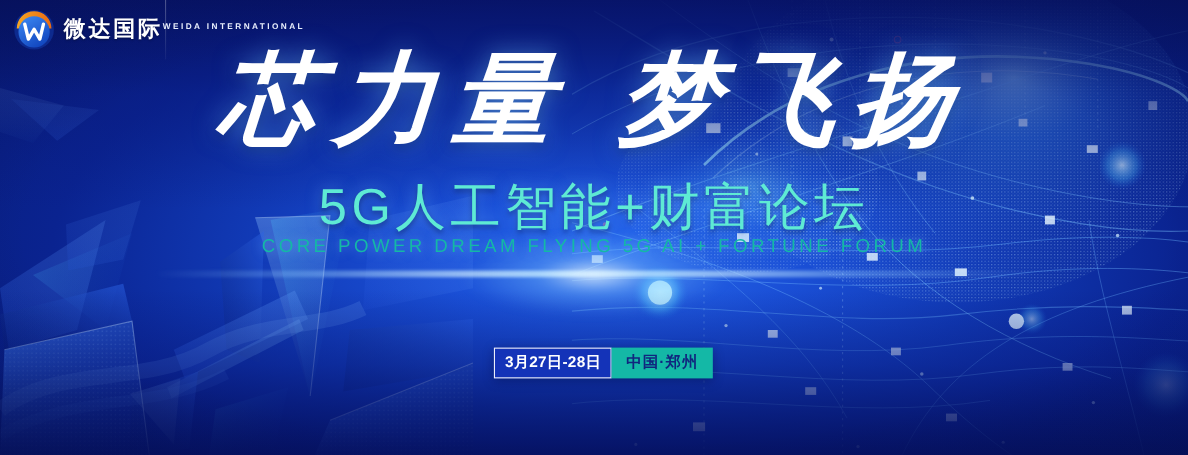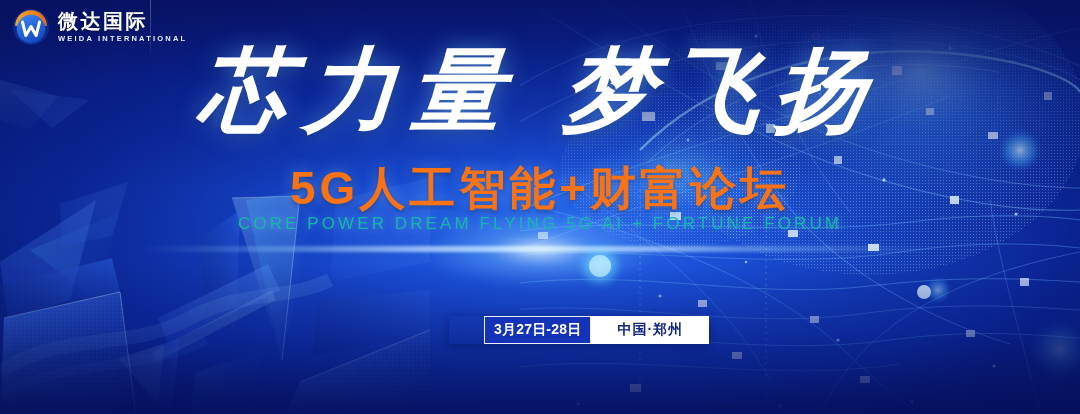--- a/index.html
+++ b/index.html
@@ -61,21 +61,21 @@
     filter: blur(5px);
   }
 
   
   .logo-wrap {
     position: absolute; left: 12px; top: 8px;
     display: flex; align-items: center; gap: 8px;
     z-index: 40;
   }
   .logo-mark { position: relative; width: 38px; height: 38px; flex: 0 0 38px; }
-  .logo-text-block { display: flex; flex-direction: column; justify-content: center; }
+  .logo-text-block { display: flex; flex-direction: row; justify-content: center; }
   .logo-cn {
     color: #ffffff; font-size: 20px; font-weight: bold;
     letter-spacing: 2.5px; line-height: 1.05;
     text-shadow: 0 1px 2px rgba(0,0,0,0.35);
   }
   .logo-en {
     color: #e8eefc; font-size: 7.5px; font-weight: bold;
     letter-spacing: 2.2px; line-height: 1.2; margin-top: 2px;
     white-space: nowrap;
   }
@@ -107,21 +107,21 @@
     transform: skewX(-4deg);
   }
 
   .subtitle {
     position:absolute; left:0; right:0; top: 158px;
     text-align:center; z-index: 30;
   }
   .subtitle-cn {
     display:inline-block;
     font-family: "Liberation Sans", "DejaVu Sans", sans-serif;
-    font-size: 46px; font-weight: bold; color: #f97316;
+    font-size: 46px; font-weight: normal; color: #5eead4;
     letter-spacing: 4px; white-space: nowrap;
     text-shadow: 0 0 14px rgba(120,190,255,0.5), 0 2px 5px rgba(0,15,70,0.5);
   }
 
   .tagline {
     position:absolute; left:0; right:0; top: 214px;
     text-align:center; z-index: 30;
   }
   .tagline-en {
     display:inline-block;
@@ -139,26 +139,25 @@
   }
   .badge-date {
     display:flex; align-items:center; justify-content:center;
     padding: 0 9px;
     border: 1px solid rgba(255,255,255,0.92);
     background: #1433b8;
     color: #ffffff;
     font-size: 14px; font-weight: bold; letter-spacing: 0.2px;
     white-space: nowrap;
     box-sizing: border-box;
-    margin-left: 35px;
   }
   .badge-city {
     display:flex; align-items:center; justify-content:center;
-    padding: 0 26px;
-    background: #ffffff;
+    padding: 0 13px;
+    background: #14b8a6;
     color: #10267f;
     font-size: 14px; font-weight: bold; letter-spacing: 1px;
     white-space: nowrap;
     box-sizing: border-box;
   }
 </style>
 </head>
 <body>
 
 <div id="banner">

